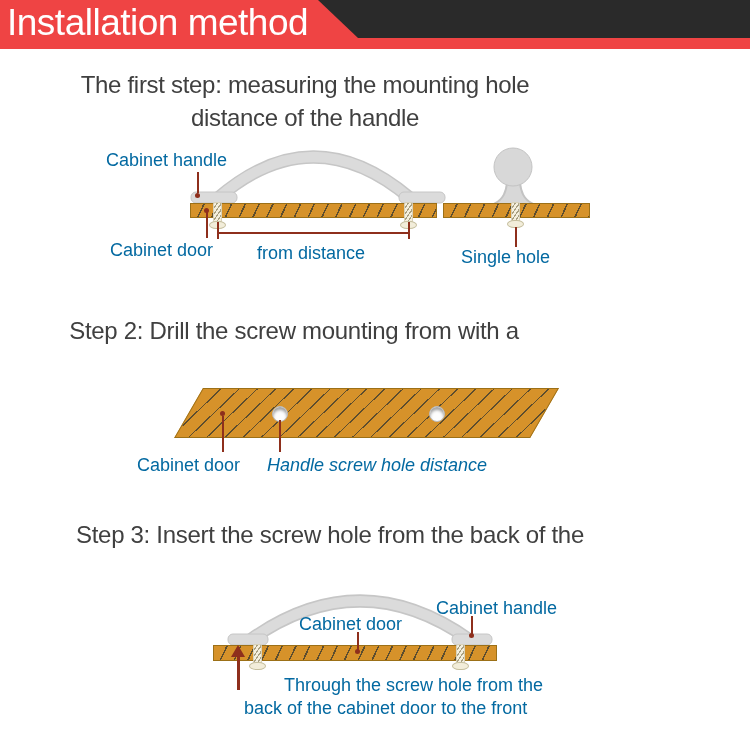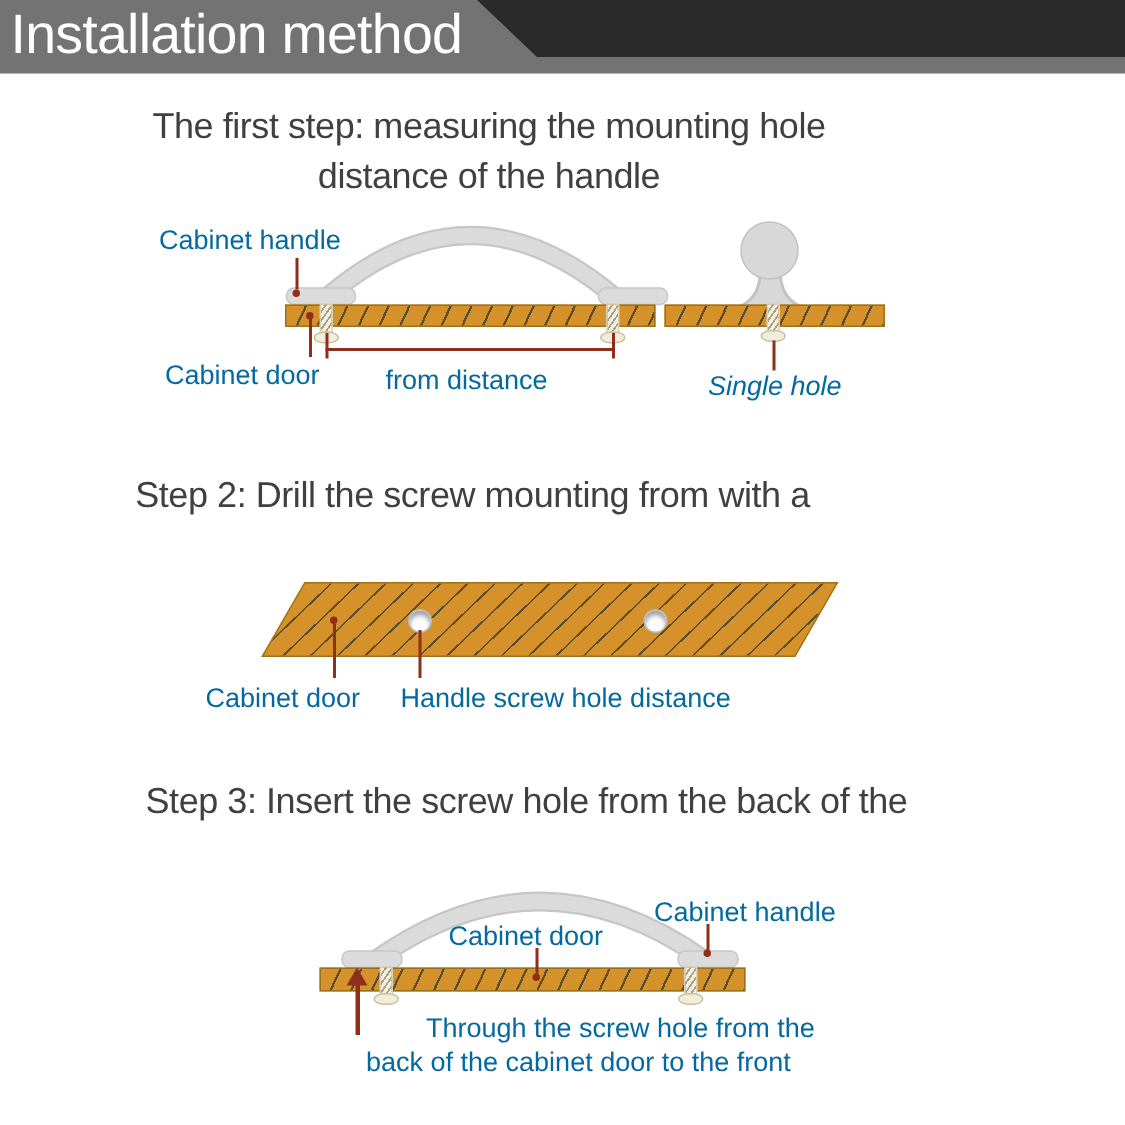--- a/index.html
+++ b/index.html
@@ -1,33 +1,33 @@
 <!DOCTYPE html>
 <html><head>
 <meta charset="utf-8">
 <style>
   html,body{margin:0;padding:0;background:#ffffff;}
   #stage{
     position:relative;width:750px;height:750px;background:#ffffff;overflow:hidden;
     font-family:"Liberation Sans", sans-serif;
   }
   
-  .banner{position:absolute;left:0;top:0;width:750px;height:49px;background:#737373;}
+  .banner{position:absolute;left:0;top:0;width:750px;height:49px;background:#ef4444;}
   .banner-dark{
     position:absolute;left:318px;top:0;width:432px;height:38px;background:#2a2a2a;
     clip-path:polygon(0 0,100% 0,100% 100%,40px 100%);
   }
   .banner-title{
     position:absolute;left:7px;top:1px;color:#ffffff;font-size:37px;line-height:44px;
     white-space:nowrap;letter-spacing:-0.5px;
   }
   
   .heading{
     position:absolute;color:#404040;font-size:24px;line-height:33px;text-align:center;
-    letter-spacing:-0.3px;white-space:nowrap;padding-left:21px;
+    letter-spacing:-0.3px;white-space:nowrap;
   }
   .label{position:absolute;color:#0369a1;font-size:18px;line-height:22px;white-space:nowrap;}
   
   .board{
     position:absolute;z-index:2;background:
       repeating-linear-gradient(115deg, rgba(0,0,0,0) 0 11px, rgba(62,60,48,0.8) 11px 12.5px),
       #d6922a;
     border:1px solid #9c7017;box-sizing:border-box;
   }
   .board-skew{
@@ -111,36 +111,36 @@
   <div class="redline" style="left:217px;top:222px;width:2px;height:17px;"></div>
   <div class="redline" style="left:408px;top:222px;width:2px;height:17px;"></div>
   <div class="redline" style="left:217px;top:232px;width:193px;height:2px;"></div>
   <div class="redline" style="left:515px;top:227px;width:2px;height:20px;"></div>
 
   <div class="label lbl-layer" style="left:106px;top:149px;">Cabinet handle</div>
   <div class="label lbl-layer" style="left:110px;top:239px;">Cabinet door</div>
   <div class="label lbl-layer" style="left:257px;top:240px;line-height:26px;">
     <div>from distance</div>
   </div>
-  <div class="label lbl-layer" style="left:472px;top:246px;font-style:italic;">Single hole</div>
+  <div class="label lbl-layer" style="left:461px;top:246px;">Single hole</div>
 
   <div class="heading" style="left:0;top:314px;width:588px;">
     <div>Step 2: Drill the screw mounting from with a</div>
   </div>
 
   <div class="board-skew"></div>
   <div class="hole" style="left:272px;top:406px;"></div>
   <div class="hole" style="left:429px;top:406px;"></div>
 
   <div class="reddot" style="left:220px;top:411px;"></div>
   <div class="redline" style="left:222px;top:416px;width:2px;height:36px;"></div>
   <div class="redline" style="left:279px;top:420px;width:2px;height:32px;"></div>
 
   <div class="label lbl-layer" style="left:137px;top:454px;">Cabinet door</div>
-  <div class="label lbl-layer" style="left:267px;top:454px;">Handle screw hole distance</div>
+  <div class="label lbl-layer" style="left:267px;top:454px;font-style:italic;">Handle screw hole distance</div>
 
   <div class="heading" style="left:35px;top:518px;width:590px;">
     <div>Step 3: Insert the screw hole from the back of the</div>
   </div>
 
   <div class="board" style="left:213px;top:645px;width:284px;height:16px;"></div>
 
   <div class="screw" style="left:253px;top:644px;"></div>
   <div class="screw" style="left:456px;top:644px;"></div>
   <div class="flange" style="left:249px;top:662px;"></div>

